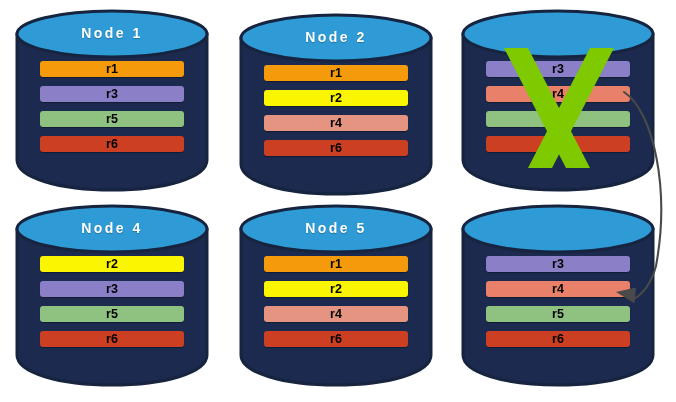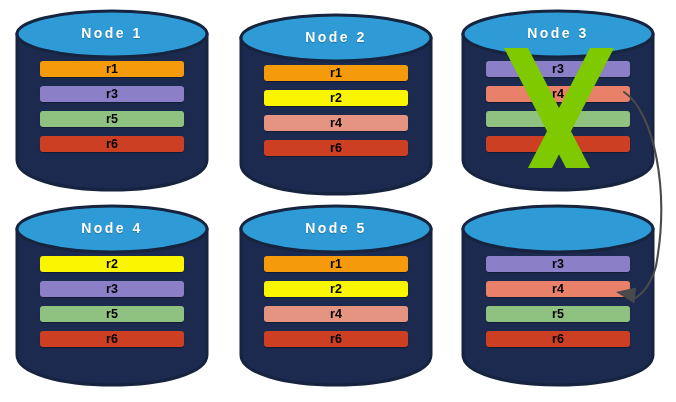--- a/index.html
+++ b/index.html
@@ -141,21 +141,20 @@
         <div class="record-bar" style="background: rgb(204, 63, 34);">
           <span class="record-label">r6</span>
         </div>
       </div>
     </div>
     <div class="node-cylinder" style="left: 460px; top: 8px;">
       <svg class="cyl-svg" viewBox="0 0 196 185">
         <path d="M 3 26 L 3 152 C 3 170, 46 182, 98 182 C 150 182, 193 170, 193 152 L 193 26 Z" fill="#1B2A4E" stroke="#16243F" stroke-width="3"></path>
         <ellipse cx="98" cy="26" rx="95" ry="23" fill="#2E9BD6" stroke="#16243F" stroke-width="3"></ellipse>
       </svg>
-      <div class="node-title">Node 3</div>
       <div class="record-stack">
         <div class="record-bar" style="background: rgb(139, 127, 199);">
           <span class="record-label">r3</span>
         </div>
         <div class="record-bar" style="background: rgb(232, 128, 106);">
           <span class="record-label">r4</span>
         </div>
         <div class="record-bar" style="background: rgb(143, 193, 128);">
           <span class="record-label">r5</span>
         </div>

